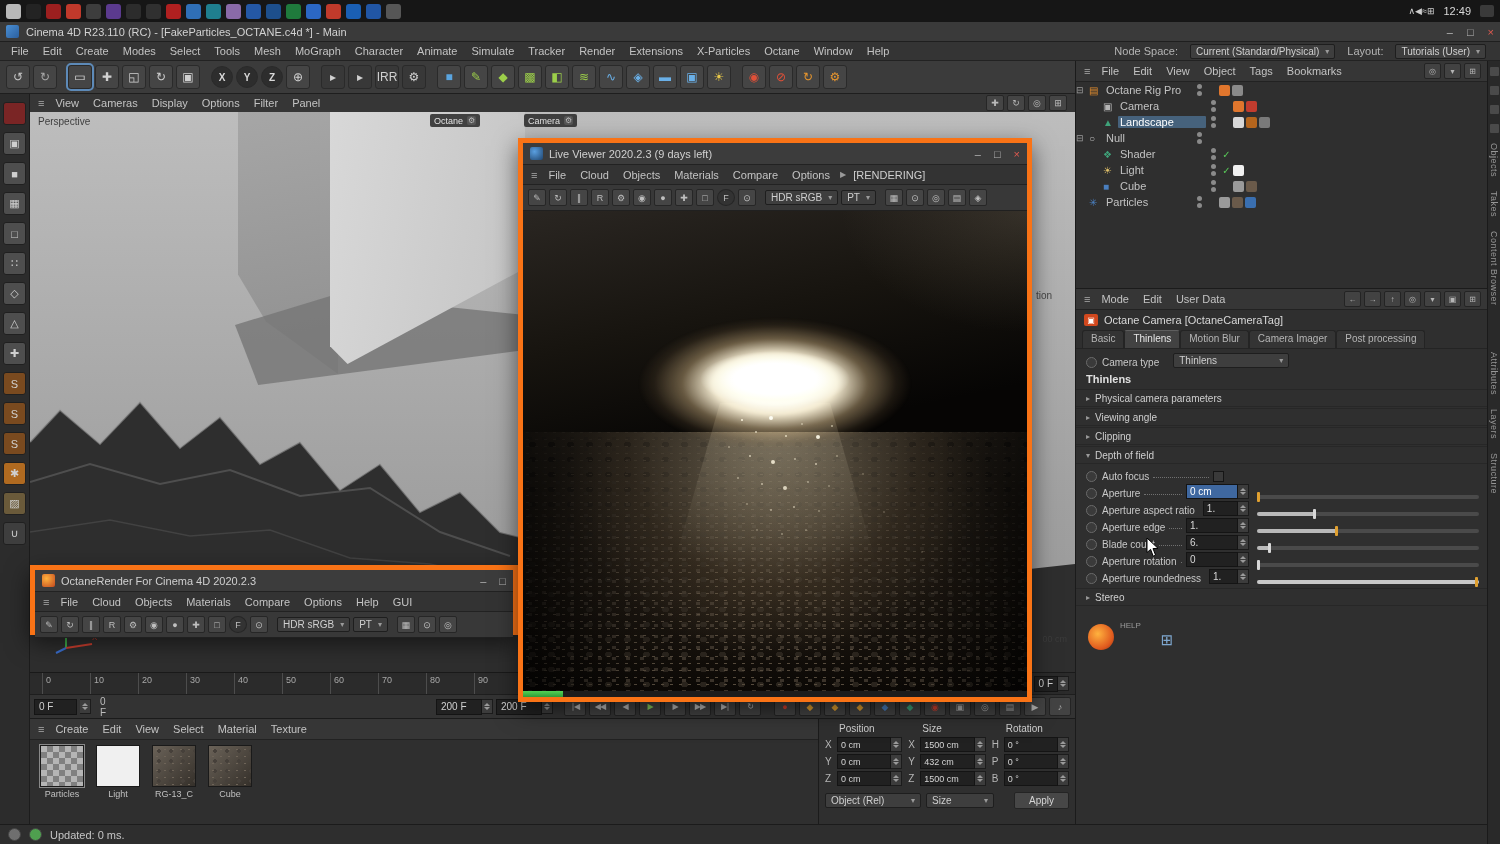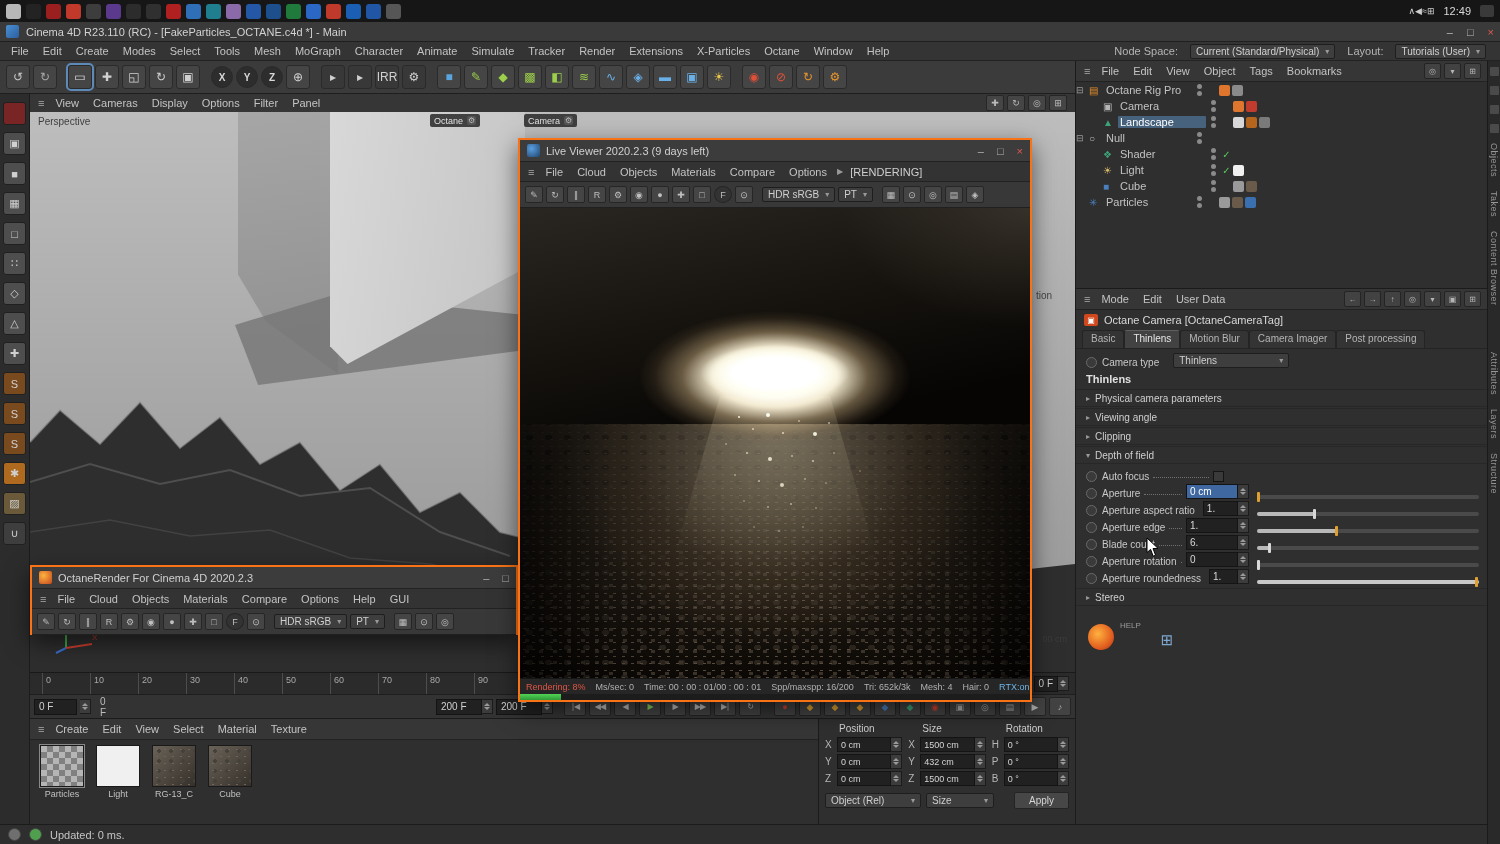--- a/index.html
+++ b/index.html
@@ -44,21 +44,21 @@
   .vp-canvas{position:absolute;left:0;top:18px;right:0;bottom:0;background:linear-gradient(#bdbdbd,#a0a0a0 70%,#979797);overflow:hidden;}
   .vp-label{position:absolute;left:8px;top:4px;color:#3e3e3e;font-size:10px;}
   .hud-pill{position:absolute;top:2px;height:13px;background:rgba(45,45,45,.88);border-radius:2px;color:#e2e2e2;font-size:9px;display:flex;align-items:center;gap:4px;padding:0 4px;}
   .hud-pill .gear{font-size:8px;color:#bbb;background:#555;border-radius:2px;padding:0 1px;}
   .cube-side{position:absolute;left:208px;top:0;width:100px;height:262px;background:linear-gradient(170deg,#a6a6a6,#8f8f8f);clip-path:polygon(0 0,100% 0,100% 100%,28% 80%,0 62%);}
   .cube-front{position:absolute;left:300px;top:0;width:195px;height:252px;background:linear-gradient(100deg,#d8d8d8,#c4c4c4);clip-path:polygon(0 0,100% 0,100% 62%,9% 100%,0 93%);}
   .cube-shadow{position:absolute;left:205px;top:148px;width:290px;height:125px;background:#767676;opacity:.8;clip-path:polygon(0 52%,34% 28%,100% 44%,100% 72%,8% 100%);}
   .scale-hud{position:absolute;right:8px;bottom:28px;color:#3c3c3c;font-size:9px;}
   .frag-hud{position:absolute;left:1006px;top:178px;color:#474747;font-size:10px;}
   
-  .fwin{position:absolute;background:#84cc16;border:2px solid #f97316;box-shadow:0 8px 22px rgba(0,0,0,.55);box-sizing:border-box;display:flex;flex-direction:column;}
+  .fwin{position:absolute;background:#84cc16;border:5px solid #f97316;box-shadow:0 8px 22px rgba(0,0,0,.55);box-sizing:border-box;display:flex;flex-direction:column;}
   .fw-title{height:21px;background:#3c3c3c;border-bottom:1px solid #222;display:flex;align-items:center;gap:6px;padding:0 7px;color:#d0d0d0;font-size:11px;flex:none;}
   .fw-btns{margin-left:auto;display:flex;gap:13px;color:#b5b5b5;}
   .fw-menu{height:19px;background:#333;border-bottom:1px solid #222;display:flex;align-items:center;padding:0 4px;flex:none;}
   .fw-tools{height:25px;background:#383838;border-bottom:1px solid #202020;display:flex;align-items:center;gap:3px;padding:0 5px;flex:none;}
   .mini{width:18px;height:17px;background:#454545;border:1px solid #262626;border-radius:2px;display:flex;align-items:center;justify-content:center;font-size:9px;color:#bfbfbf;box-sizing:border-box;}
   .mini.circle{border-radius:50%;background:#333;}
   .ham{font-size:11px;color:#aaa;padding:0 4px;}
   .octane-window{left:30px;top:565px;width:488px;height:70px;z-index:5;}
   .live-viewer{left:518px;top:138px;width:514px;height:564px;z-index:10;}
   .lv-render{flex:1;position:relative;background:#070604;overflow:hidden;}
@@ -799,30 +799,20 @@
         </span>
     </div>
     <div class="lv-render">
       <div class="lv-ground"></div>
       <div class="lv-rock-top"></div>
       <div class="lv-beam"></div>
       <div class="lv-glow"></div>
       <div class="lv-core"></div>
       <div class="dust"></div>
     </div>
-    <div class="lv-status">
-        <span class="lv-stat red">Rendering: 8%</span>
-        <span class="lv-stat">Ms/sec: 0</span>
-        <span class="lv-stat">Time: 00 : 00 : 01/00 : 00 : 01</span>
-        <span class="lv-stat">Spp/maxspp: 16/200</span>
-        <span class="lv-stat">Tri: 652k/3k</span>
-        <span class="lv-stat">Mesh: 4</span>
-        <span class="lv-stat">Hair: 0</span>
-        <span class="lv-stat blue">RTX:on</span>
-      </div>
     <div class="lv-progress">
       <i style="width: 8%;"></i>
     </div>
   </div>
 
   <div class="om-panel">
     <div class="pan-menu">
       <span class="ham">≡</span>
       <span style="display:flex;">
           <span class="menu-item">File</span>

